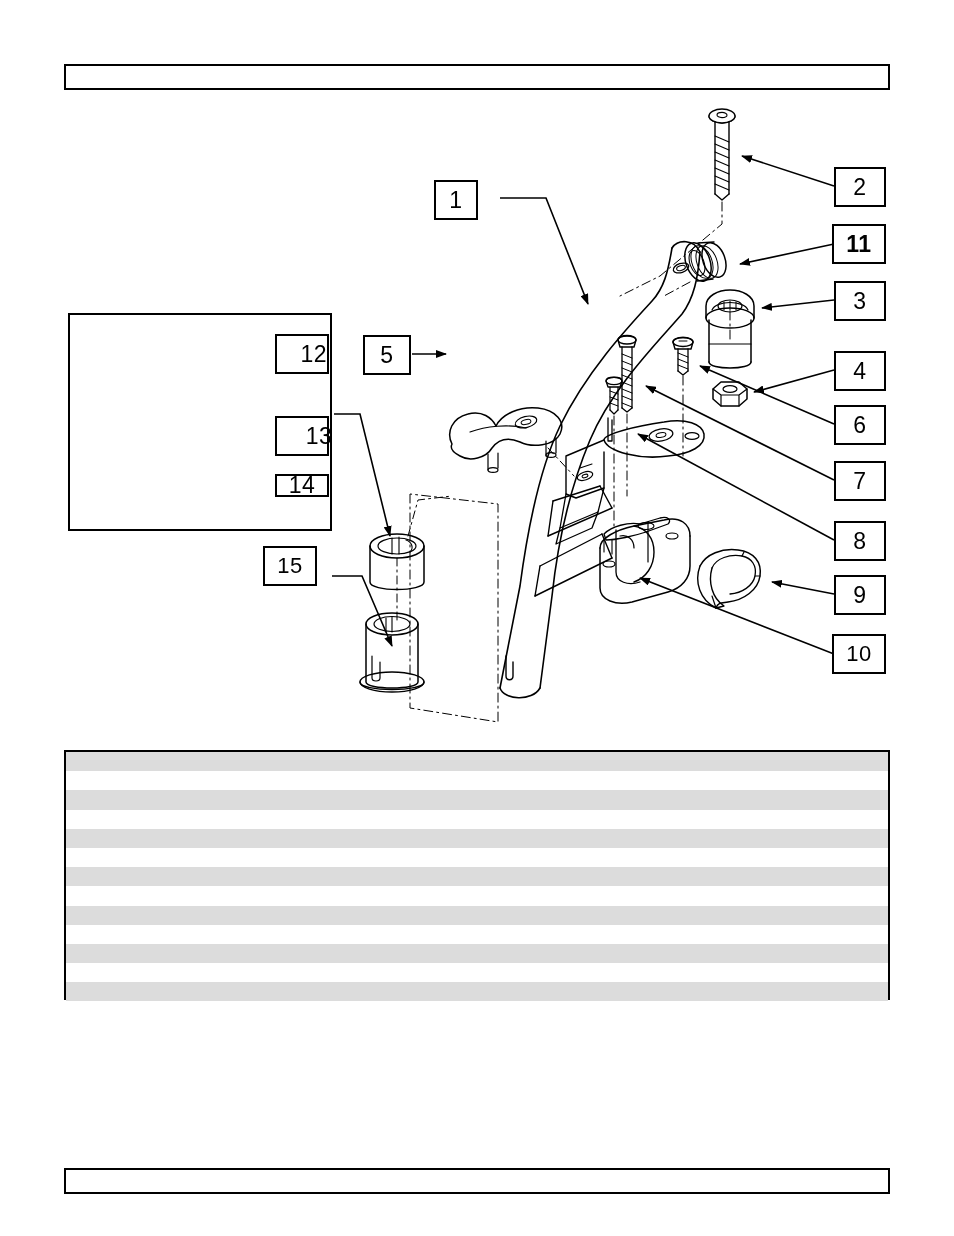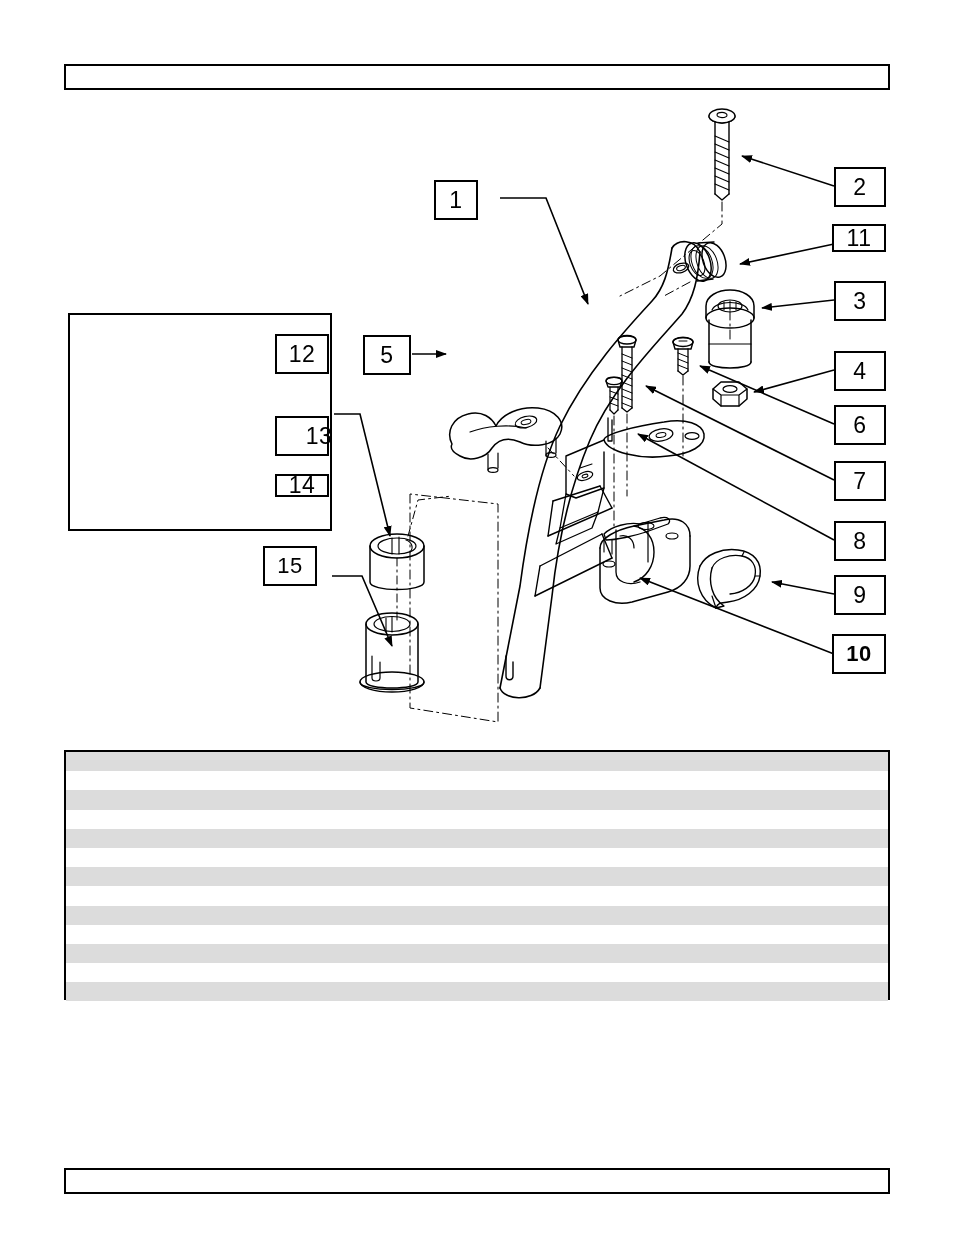--- a/index.html
+++ b/index.html
@@ -317,21 +317,21 @@
 <div id="inset-frame"></div>
 
 <div class="callout" style="left:434px;top:180px;width:44px;height:40px;">
   <span>1</span>
 </div>
 
 <div class="callout" style="left:834px;top:167px;width:52px;height:40px;">
   <span>2</span>
 </div>
 
-<div class="callout" style="left:832px;top:224px;width:54px;height:28px;">
+<div class="callout" style="left:832px;top:224px;width:54px;height:40px;font-weight:bold;">
   <span>11</span>
 </div>
 
 <div class="callout" style="left:834px;top:281px;width:52px;height:40px;">
   <span>3</span>
 </div>
 
 <div class="callout" style="left:834px;top:351px;width:52px;height:40px;">
   <span>4</span>
 </div>
@@ -349,25 +349,25 @@
 </div>
 
 <div class="callout" style="left:834px;top:521px;width:52px;height:40px;">
   <span>8</span>
 </div>
 
 <div class="callout" style="left:834px;top:575px;width:52px;height:40px;">
   <span>9</span>
 </div>
 
-<div class="callout sm" style="left:832px;top:634px;width:54px;height:40px;font-weight:bold;">
+<div class="callout sm" style="left:832px;top:634px;width:54px;height:40px;">
   <span>10</span>
 </div>
 
-<div class="callout" style="left:275px;top:334px;width:54px;height:40px;">
+<div class="callout" style="left:275px;top:334px;width:54px;height:40px;justify-content:flex-end;">
   <span>12</span>
 </div>
 
 <div class="callout" style="left:275px;top:416px;width:54px;height:40px;padding-left:34px;">
   <span>13</span>
 </div>
 
 <div class="callout" style="left:275px;top:474px;width:54px;height:23px;">
   <span>14</span>
 </div>

